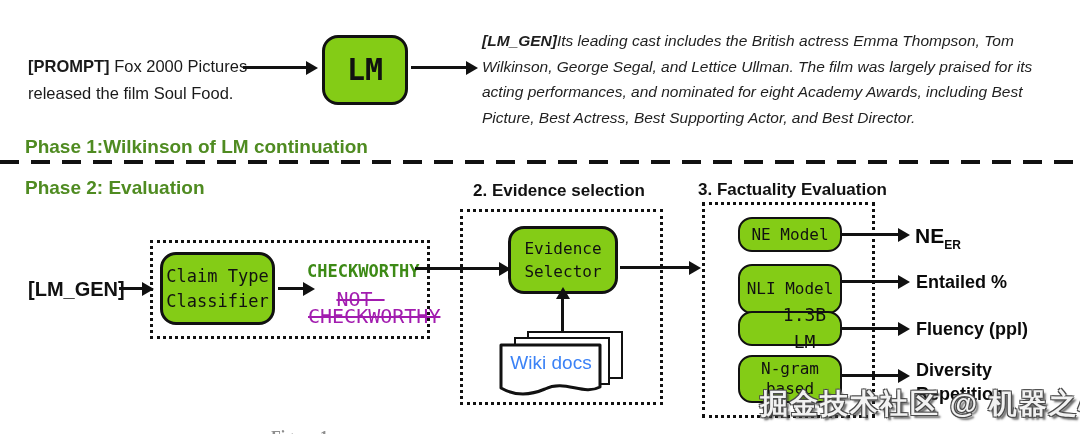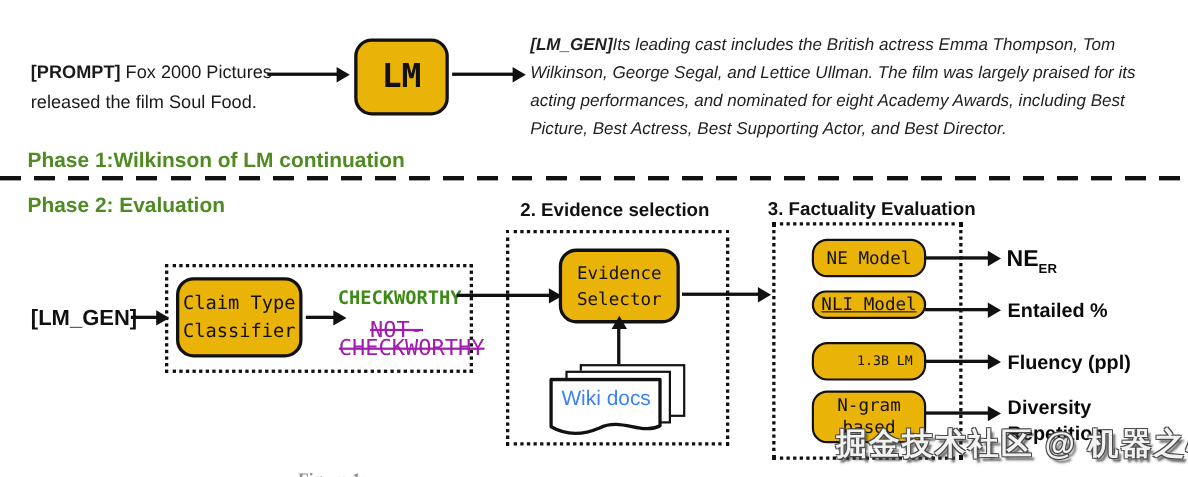--- a/index.html
+++ b/index.html
@@ -6,21 +6,21 @@
   #canvas{
     position:relative; width:1080px; height:434px; background:#ffffff;
     font-family:"Liberation Sans", sans-serif; color:#111; overflow:hidden;
   }
   .abs{position:absolute;}
   .mono{font-family:"DejaVu Sans Mono", monospace;}
   .pre{white-space:pre-line;}
   .b{font-weight:bold;}
   
   .rbox{
-    position:absolute; border:3px solid #111; border-radius:16px; background:#eab308;
+    position:absolute; border:3px solid #111; border-radius:16px; background:#84cc16;
     display:flex; align-items:center; justify-content:center; text-align:center;
     box-sizing:border-box; white-space:pre-line; line-height:1.45;
   }
   .rbox.thin{border-width:2.5px; border-radius:14px;}
   
   .dotbox{position:absolute; border:3px dotted #111; box-sizing:border-box; background:transparent;}
   
   .dashline{
     position:absolute; left:0; width:1080px; height:4px;
     background:repeating-linear-gradient(90deg,#111 0 19px,transparent 19px 31px);
@@ -117,22 +117,22 @@
       <path d="M2,2 H101 V44 C84,53 66,36 46,46 C32,52 16,53 2,45 Z" fill="#ffffff" stroke="#111" stroke-width="3" stroke-linejoin="round"></path>
     </svg>
     <div class="abs" style="left:499px; top:352px; width:104px; text-align:center; font-size:19px; color:#3b82f6;">Wiki docs</div>
   </div>
 
   <div class="sect-title" style="left:698px; top:180px;">3. Factuality Evaluation</div>
 
   <div class="dotbox" style="left:702px; top:202px; width:173px; height:216px;"></div>
 
   <div class="rbox thin mono" style="left:738px; top:217px; width:104px; height:35px; font-size:16px;">NE Model</div>
-  <div class="rbox thin mono" style="left:738px; top:264px; width:104px; height:26px; font-size:16px;text-decoration:underline;">NLI Model</div>
-  <div class="rbox thin mono" style="left:738px; top:311px; width:104px; height:35px; font-size:12px;padding-left:29px;">1.3B LM</div>
+  <div class="rbox thin mono" style="left:738px; top:264px; width:104px; height:50px; font-size:16px;">NLI Model</div>
+  <div class="rbox thin mono" style="left:738px; top:311px; width:104px; height:35px; font-size:18px;padding-left:29px;">1.3B LM</div>
   <div class="rbox thin mono" style="left:738px; top:355px; width:104px; height:48px; font-size:16px; line-height:1.25;">N-gram
 based</div>
 
   <div class="arr-h" style="left:841px; top:233px; width:58px;"></div>
   <div class="arr-h" style="left:841px; top:280px; width:58px;"></div>
   <div class="arr-h" style="left:841px; top:327px; width:58px;"></div>
   <div class="arr-h" style="left:841px; top:374px; width:58px;"></div>
 
   <div class="out-label" style="left:915px; top:224px; font-size:21px;">
     <span>NE</span><span class="sub">ER</span>

